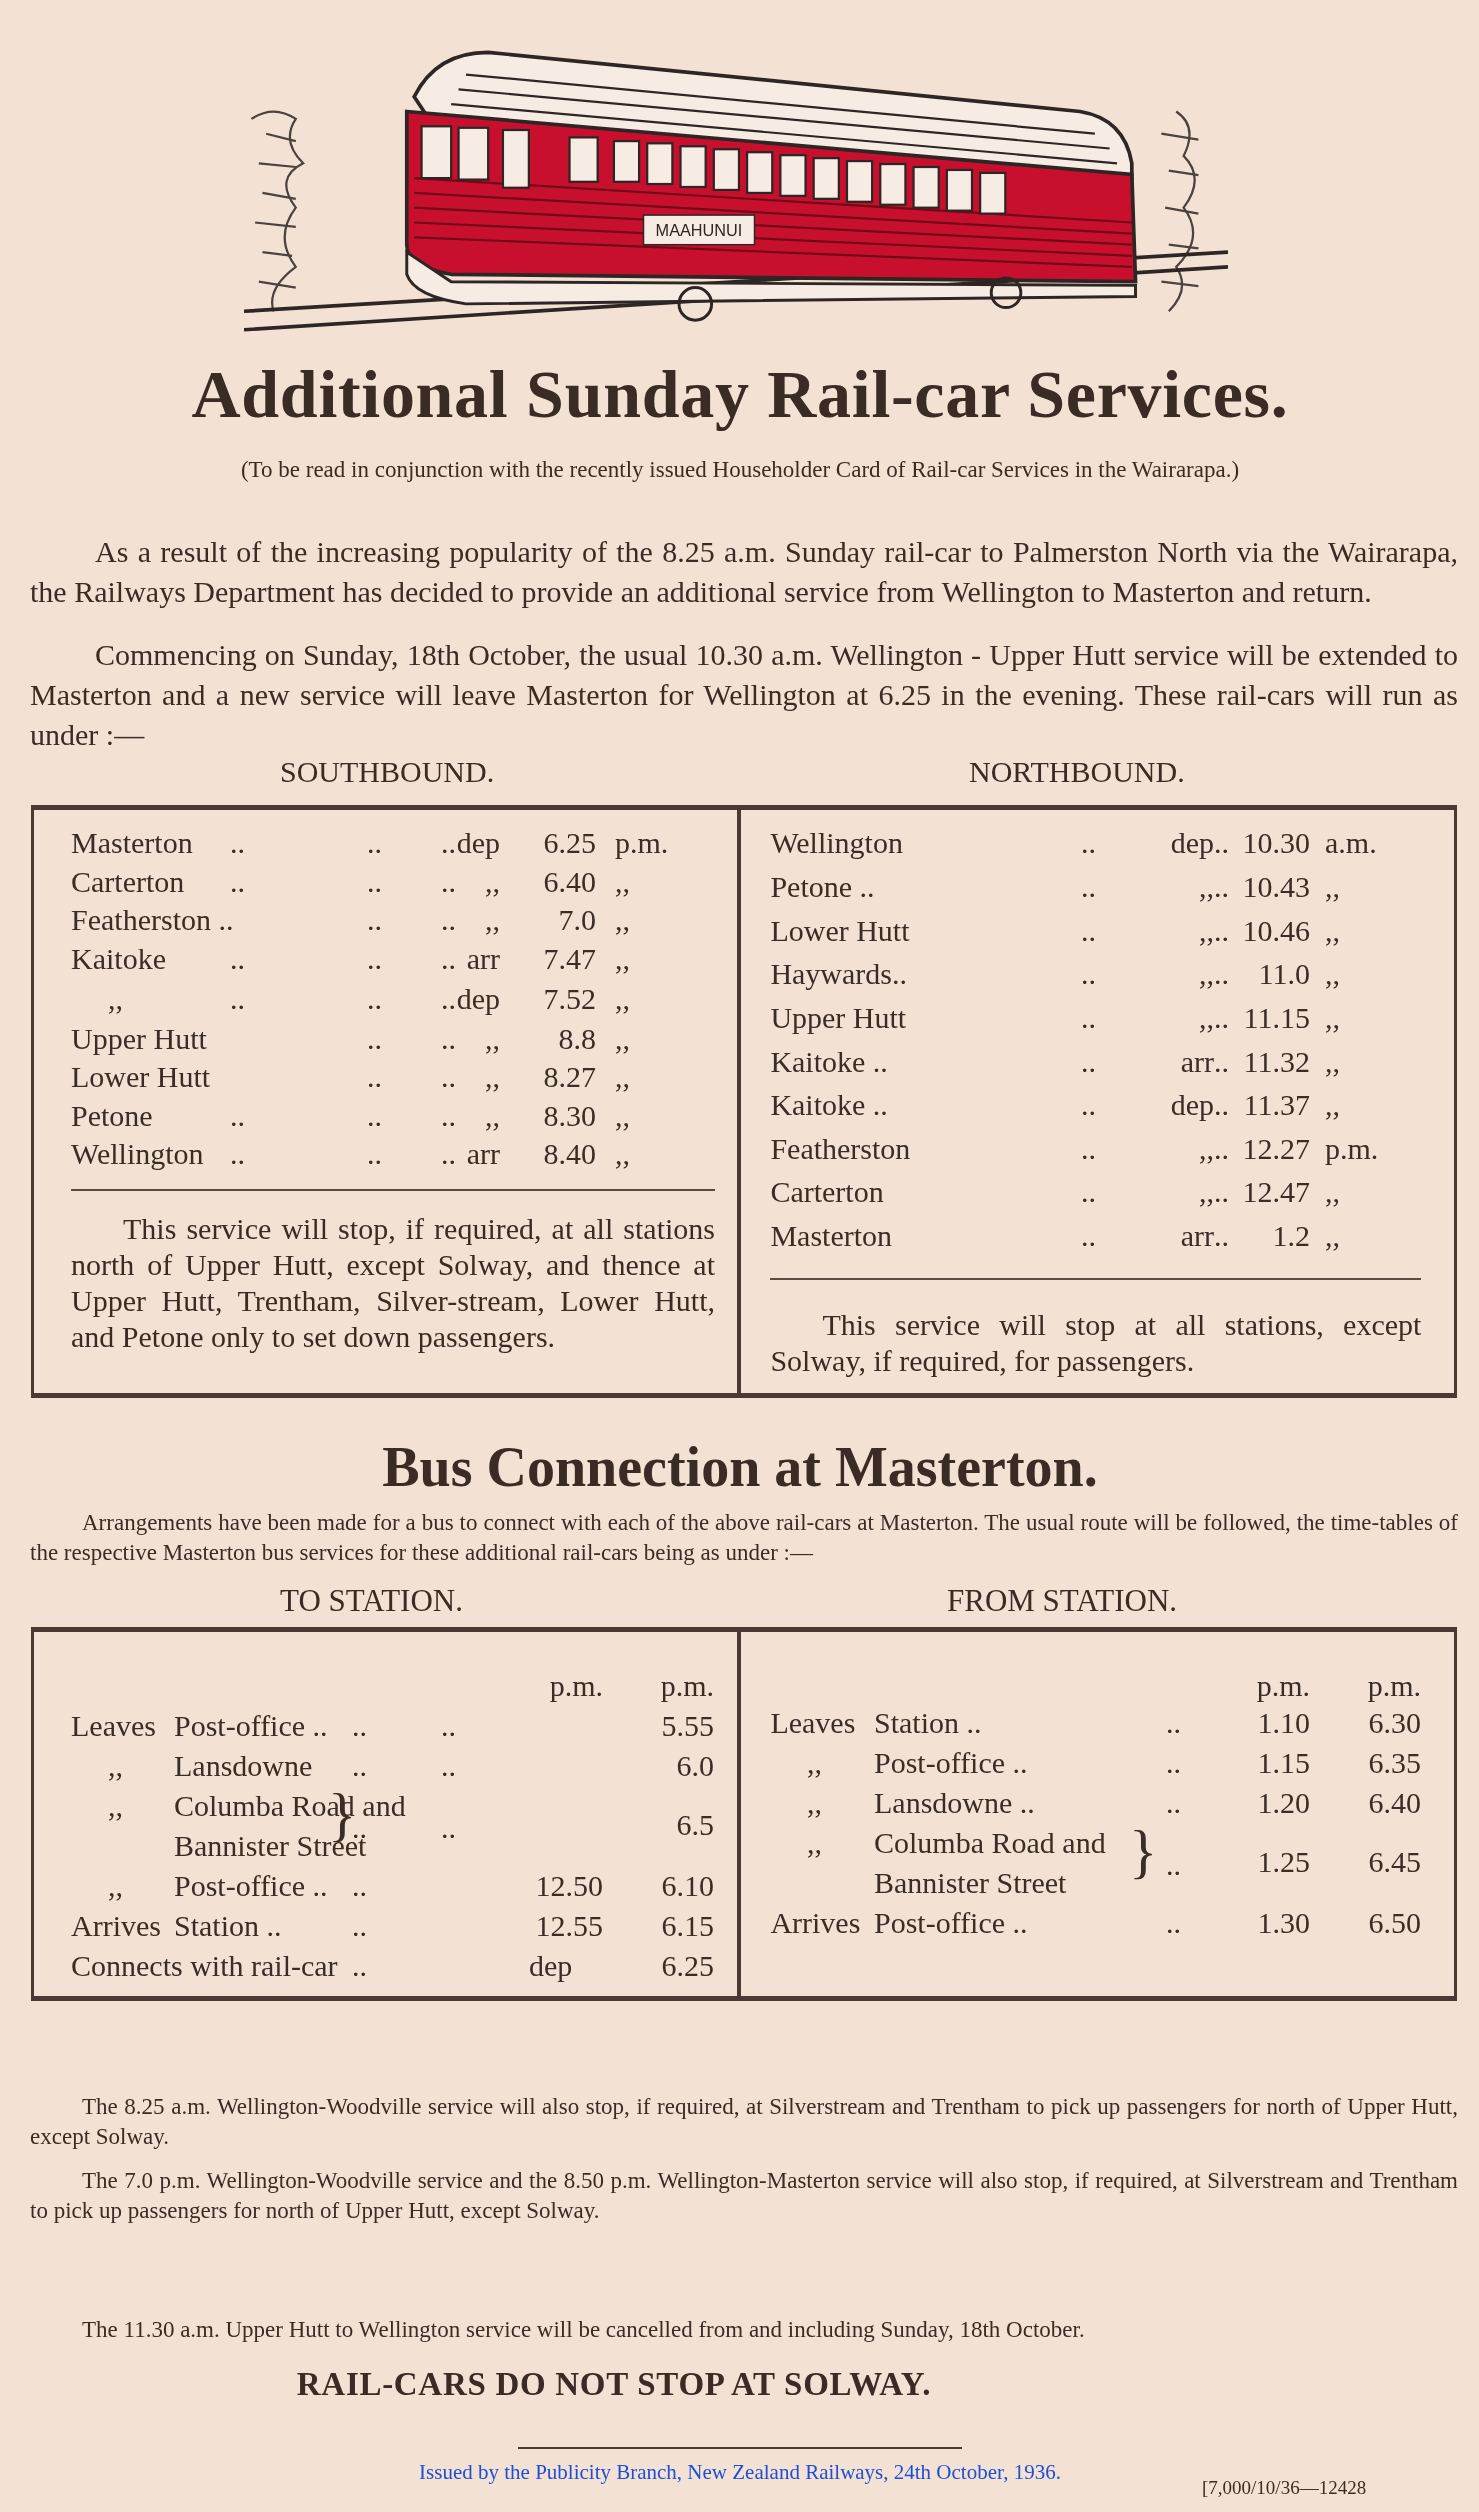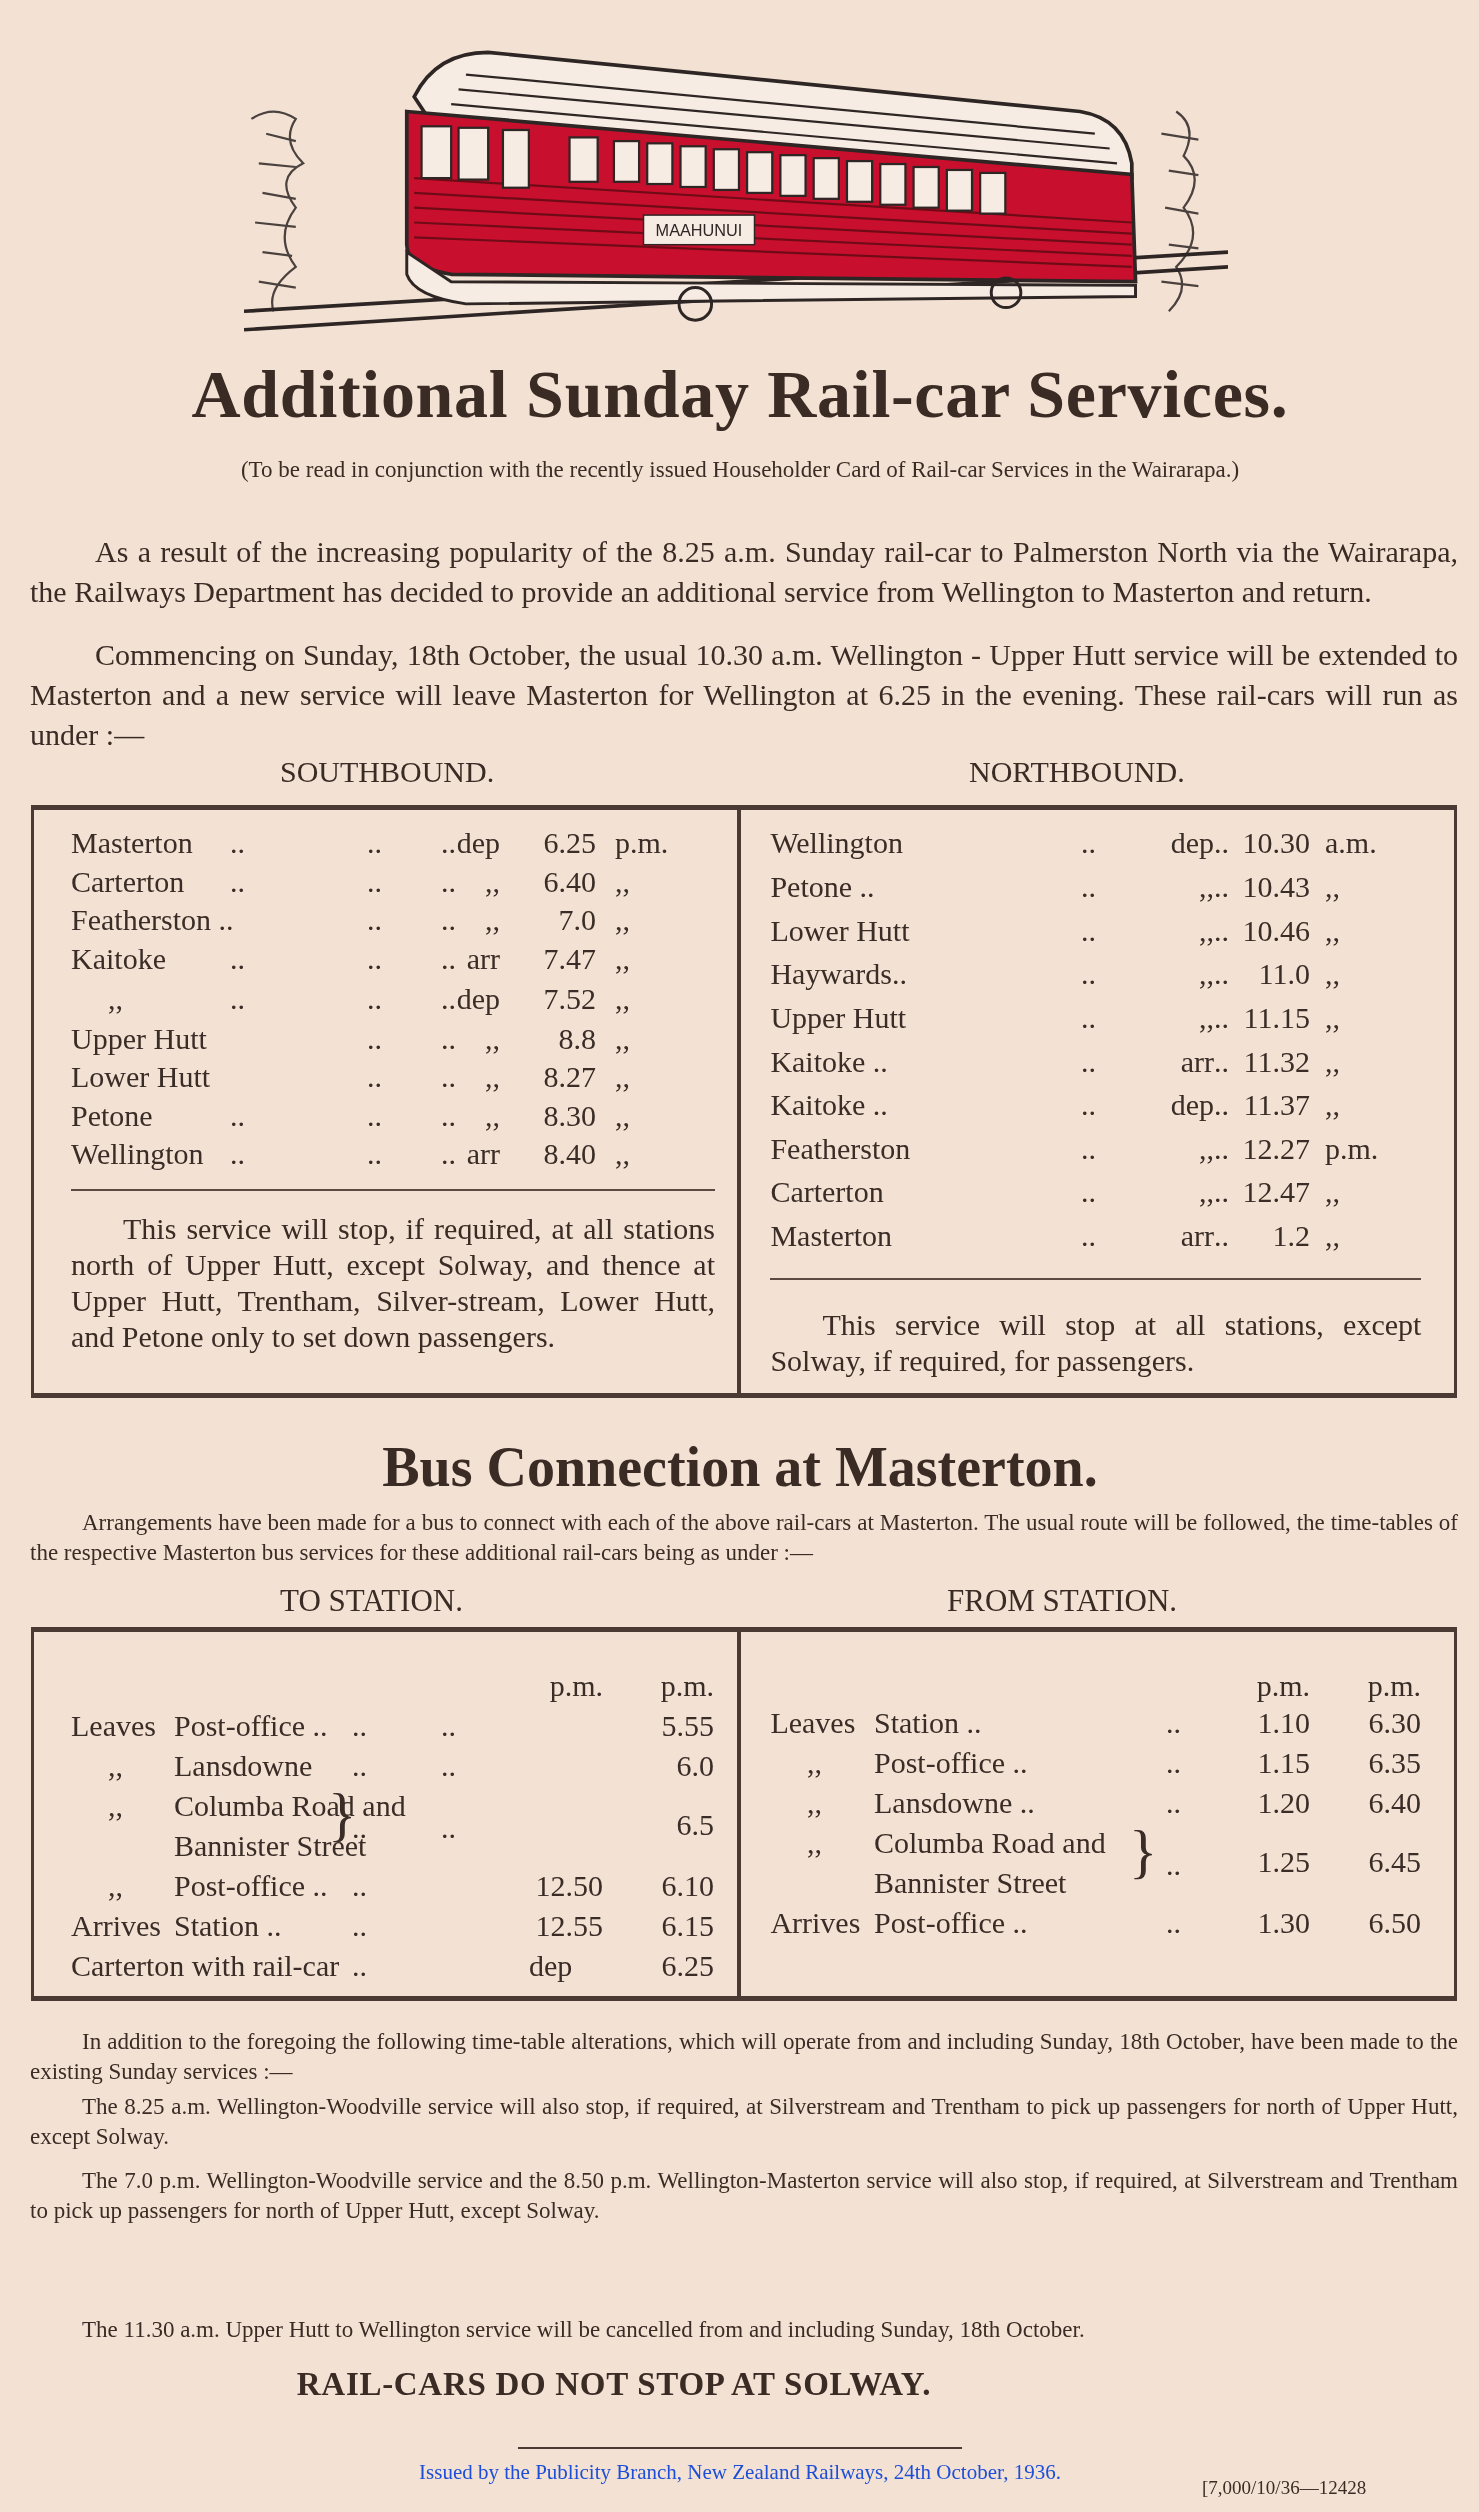--- a/index.html
+++ b/index.html
@@ -406,21 +406,21 @@
         <span class="b-c2">6.10</span>
       </div>
       <div class="brow" style="top:277px">
         <span class="b-pre">Arrives</span>
         <span class="b-place">Station  ..</span>
         <span class="b-d1">..</span>
         <span class="b-c1">12.55</span>
         <span class="b-c2">6.15</span>
       </div>
       <div class="brow" style="top:317px">
-        <span class="b-pre">Carterton with rail-car</span>
+        <span class="b-pre">Connects with rail-car</span>
         <span class="b-d1">..</span>
         <span class="b-dep">dep</span>
         <span class="b-c2">6.25</span>
       </div>
     </div>
 
     <div class="tt-panel right-panel">
       <div class="brow" style="top:37px">
         <span class="b-c1">p.m.</span>
         <span class="b-c2">p.m.</span>
@@ -458,21 +458,20 @@
       <div class="brow" style="top:274px">
         <span class="b-pre" style="left:7.4px">Arrives</span>
         <span class="b-place" style="left:111px">Post-office  ..</span>
         <span class="b-d1" style="left:403px">..</span>
         <span class="b-c1">1.30</span>
         <span class="b-c2">6.50</span>
       </div>
     </div>
   </div>
 
-  <div class="alt a0">In addition to the foregoing the following time-table alterations, which will operate from and including Sunday, 18th October, have been made to the existing Sunday services :—</div>
   <div class="alt a1">The 8.25 a.m. Wellington-Woodville service will also stop, if required, at Silverstream and Trentham to pick up passengers for north of Upper Hutt, except Solway.</div>
   <div class="alt a2">The 7.0 p.m. Wellington-Woodville service and the 8.50 p.m. Wellington-Masterton service will also stop, if required, at Silverstream and Trentham to pick up passengers for north of Upper Hutt, except Solway.</div>
   <div class="alt a4">The 11.30 a.m. Upper Hutt to Wellington service will be cancelled from and including Sunday, 18th October.</div>
 
   <div class="warning">RAIL-CARS DO NOT STOP AT SOLWAY.</div>
   <div class="foot-rule"></div>
   <div class="issued">Issued by the Publicity Branch, New Zealand Railways, 24th October, 1936.</div>
   <div class="printcode">[7,000/10/36—12428</div>
 </div>
 

